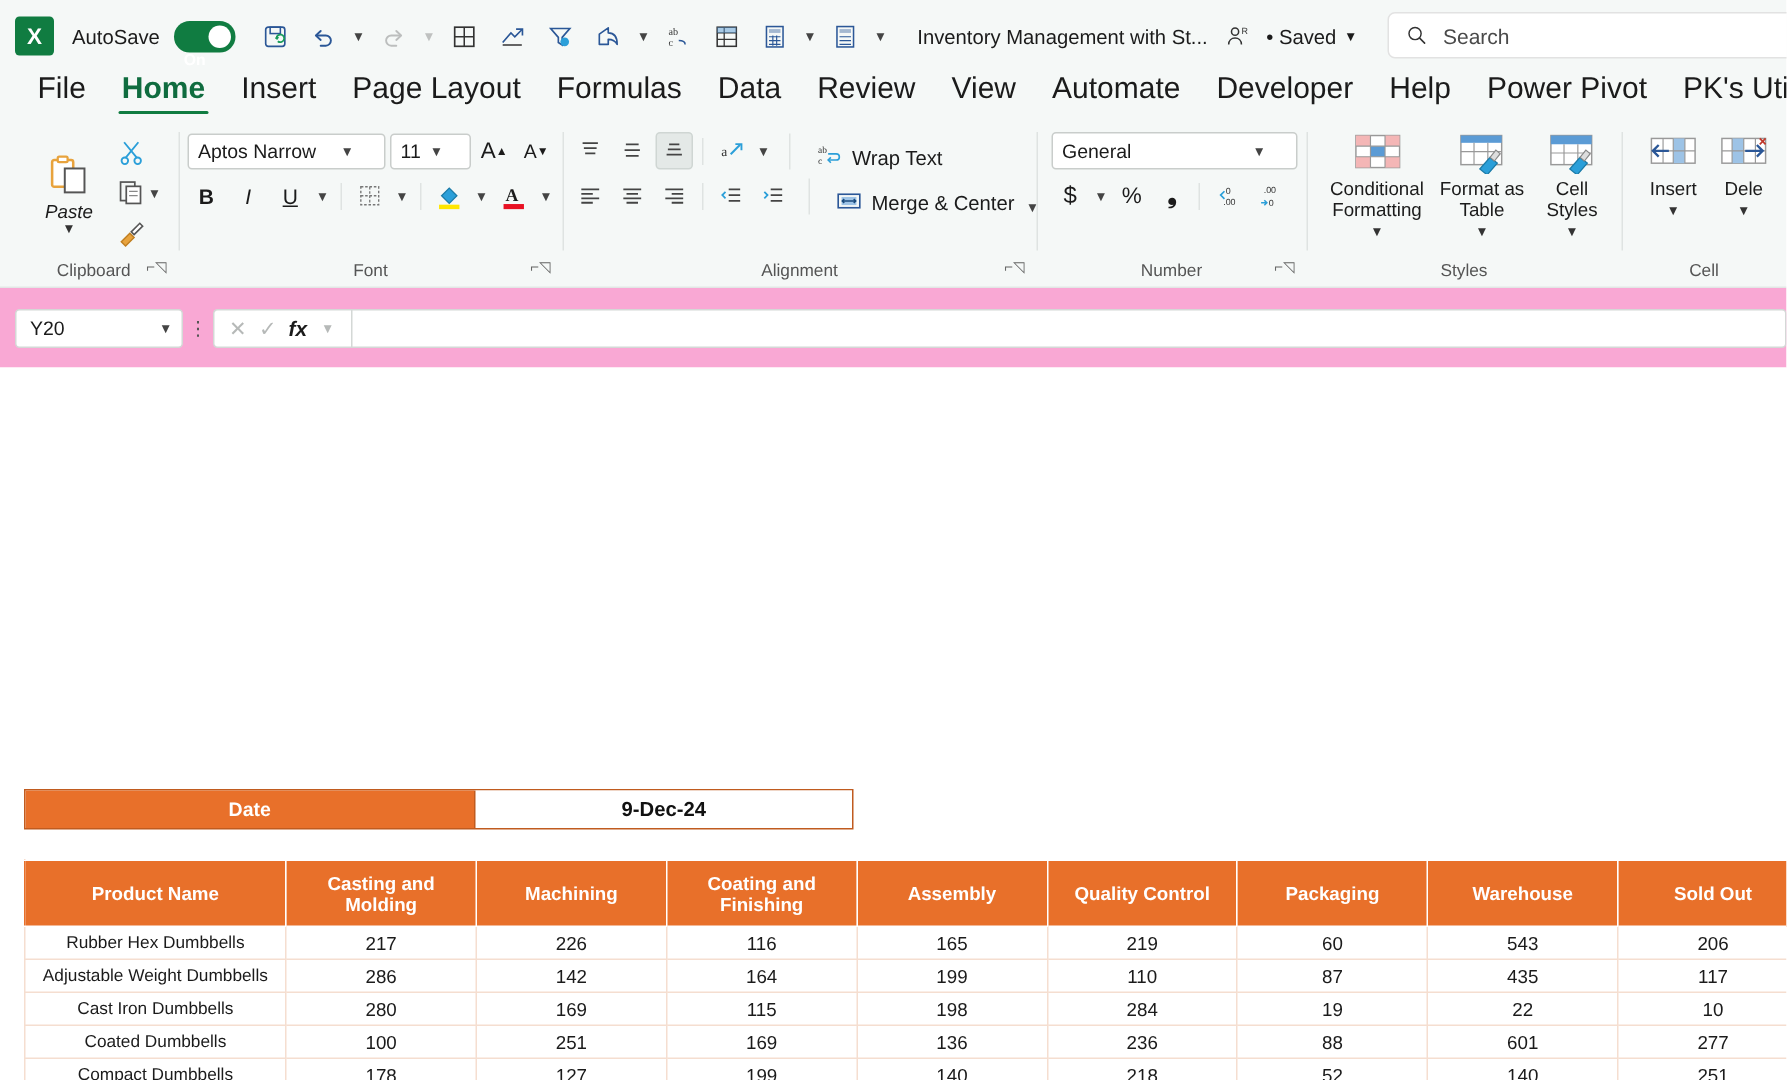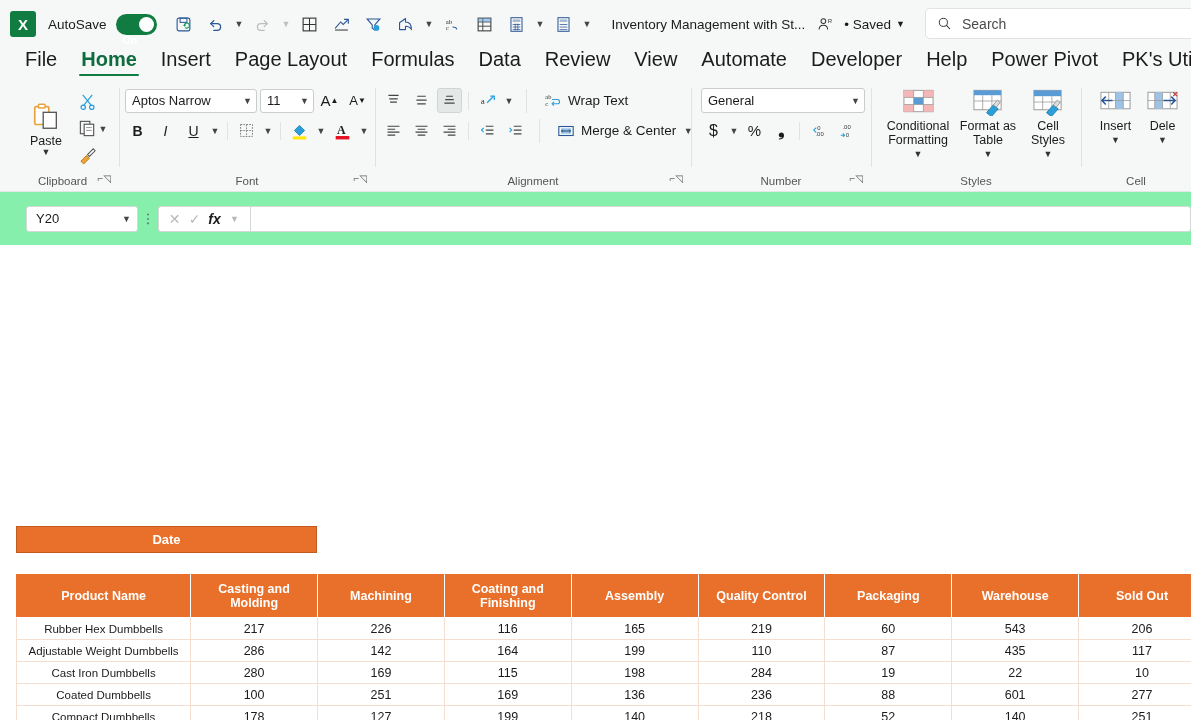--- a/index.html
+++ b/index.html
@@ -135,72 +135,72 @@
   .dialog-launcher {
     position: absolute; right: 2px; bottom: 2px;
     font-size: 10px; color: #666;
   }
 
   
   .paste-big {
     display: flex; flex-direction: column; align-items: center;
     width: 52px; padding-top: 4px;
   }
-  .paste-big .lbl { font-size: 12.5px; color: #1b1b1b; margin-top: 2px; }
+  .paste-big .lbl { font-size: 12.5px; color: #1b1b1b; margin-top: 2px; font-style: italic; }
   .paste-big .cv { font-size: 9px; color: #333; line-height: 8px; }
   .clip-smalls { display: flex; flex-direction: column; gap: 1px; padding-top: 4px;}
   .clip-row { display: flex; align-items: center; height: 26px; }
 
   
   .font-col { display: flex; flex-direction: column; gap: 5px; padding-top: 6px; }
   .font-row { display: flex; align-items: center; gap: 3px; }
   .combo {
     height: 24px; background: #fff;
     border: 1px solid #c9cdcb; border-radius: 3px;
     display: flex; align-items: center; justify-content: space-between;
-    padding: 0 4px 0 6px;
+    padding: 0 20px 0 6px;
     font-size: 13px; color: #1b1b1b;
   }
   .combo .cv { font-size: 9px; color: #444; margin-left: 6px; }
   .fbtn {
     width: 25px; height: 25px;
     display: flex; align-items: center; justify-content: center;
     font-size: 14px; color: #1b1b1b; border-radius: 3px;
   }
   .fbtn.sel { background: #e4e9e7; border: 1px solid #cfd6d3; }
   .mini-caret { font-size: 9px; color: #444; width: 12px; text-align: center; }
   .sep-v { width: 1px; height: 18px; background: #dfe3e2; margin: 0 3px; }
 
   
   .align-col { display: flex; flex-direction: column; gap: 5px; padding-top: 6px; }
   .txtbtn {
-    display: flex; align-items: center; gap: 6px;
+    display: flex; align-items: flex-end; gap: 6px;
     height: 25px; padding: 0 6px; border-radius: 3px;
     font-size: 13.5px; color: #1b1b1b; white-space: nowrap;
   }
 
   
   .num-col { display: flex; flex-direction: column; gap: 5px; padding-top: 6px; }
 
   
   .bigbtn {
     display: flex; flex-direction: column; align-items: center;
     width: 74px; padding-top: 4px;
     font-size: 12.5px; color: #1b1b1b; line-height: 14px; text-align: center;
   }
   .bigbtn.narrow { width: 52px; }
   .bigbtn .lbl { margin-top: 3px; }
   .bigbtn .cv { font-size: 9px; color: #333; }
 
   
   .formula-bar {
     height: 53px;
-    background: #86efac;
+    background: #f9a8d4;
     display: flex; align-items: center;
-    padding: 0 0 0 26px;
+    padding: 0 0 0 10px;
     gap: 0;
   }
   .namebox {
     width: 112px; height: 26px;
     background: #fff; border: 1px solid #d4d8d6; border-radius: 3px;
     display: flex; align-items: center; justify-content: space-between;
     padding: 0 6px 0 9px;
     font-size: 13px; color: #1b1b1b;
   }
   .namebox .cv { font-size: 9px; color: #444; }
@@ -725,20 +725,21 @@
     <span class="ic fx">fx</span>
     <span class="ic" style="font-size:9px;">▼</span>
   </div>
   <div class="fb-input"></div>
 </div>
 
 <div class="sheet">
 
   <div class="date-strip">
     <div class="date-label">Date</div>
+    <div class="date-value">9-Dec-24</div>
   </div>
 
   <table class="grid">
     <colgroup>
       <col class="c-pn">
         <col class="c-num">
         <col class="c-num">
         <col class="c-num">
         <col class="c-num">
       <col class="c-num">

